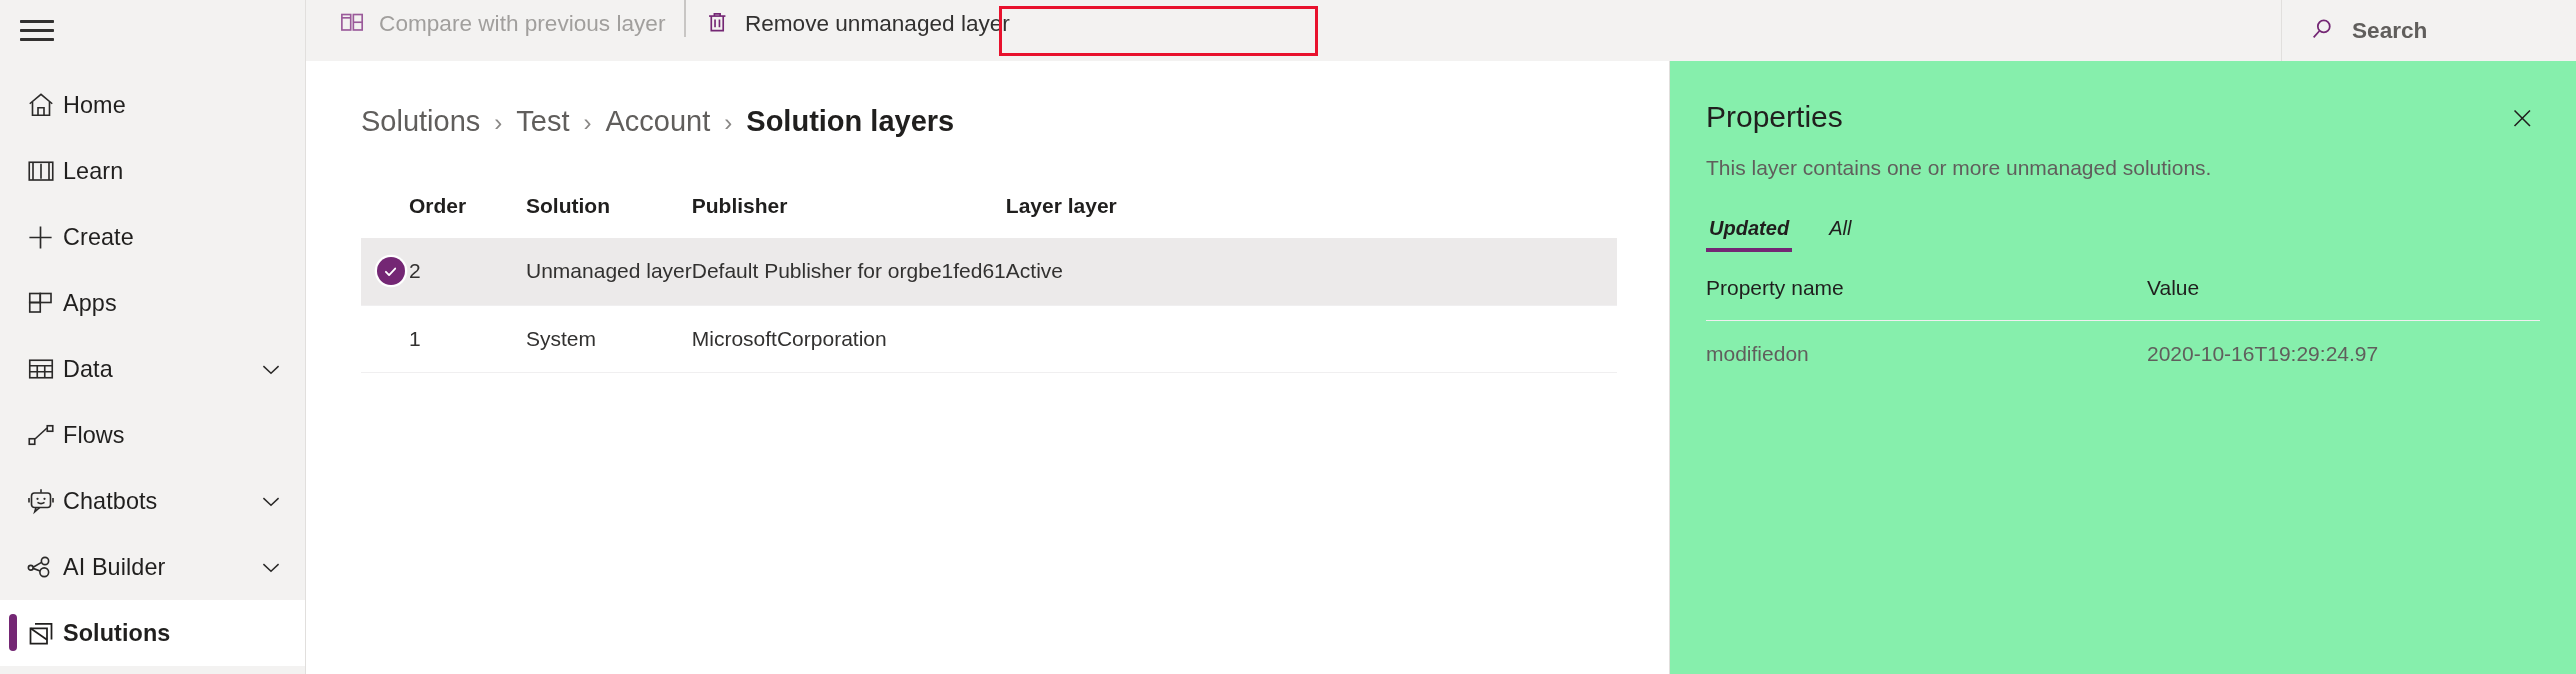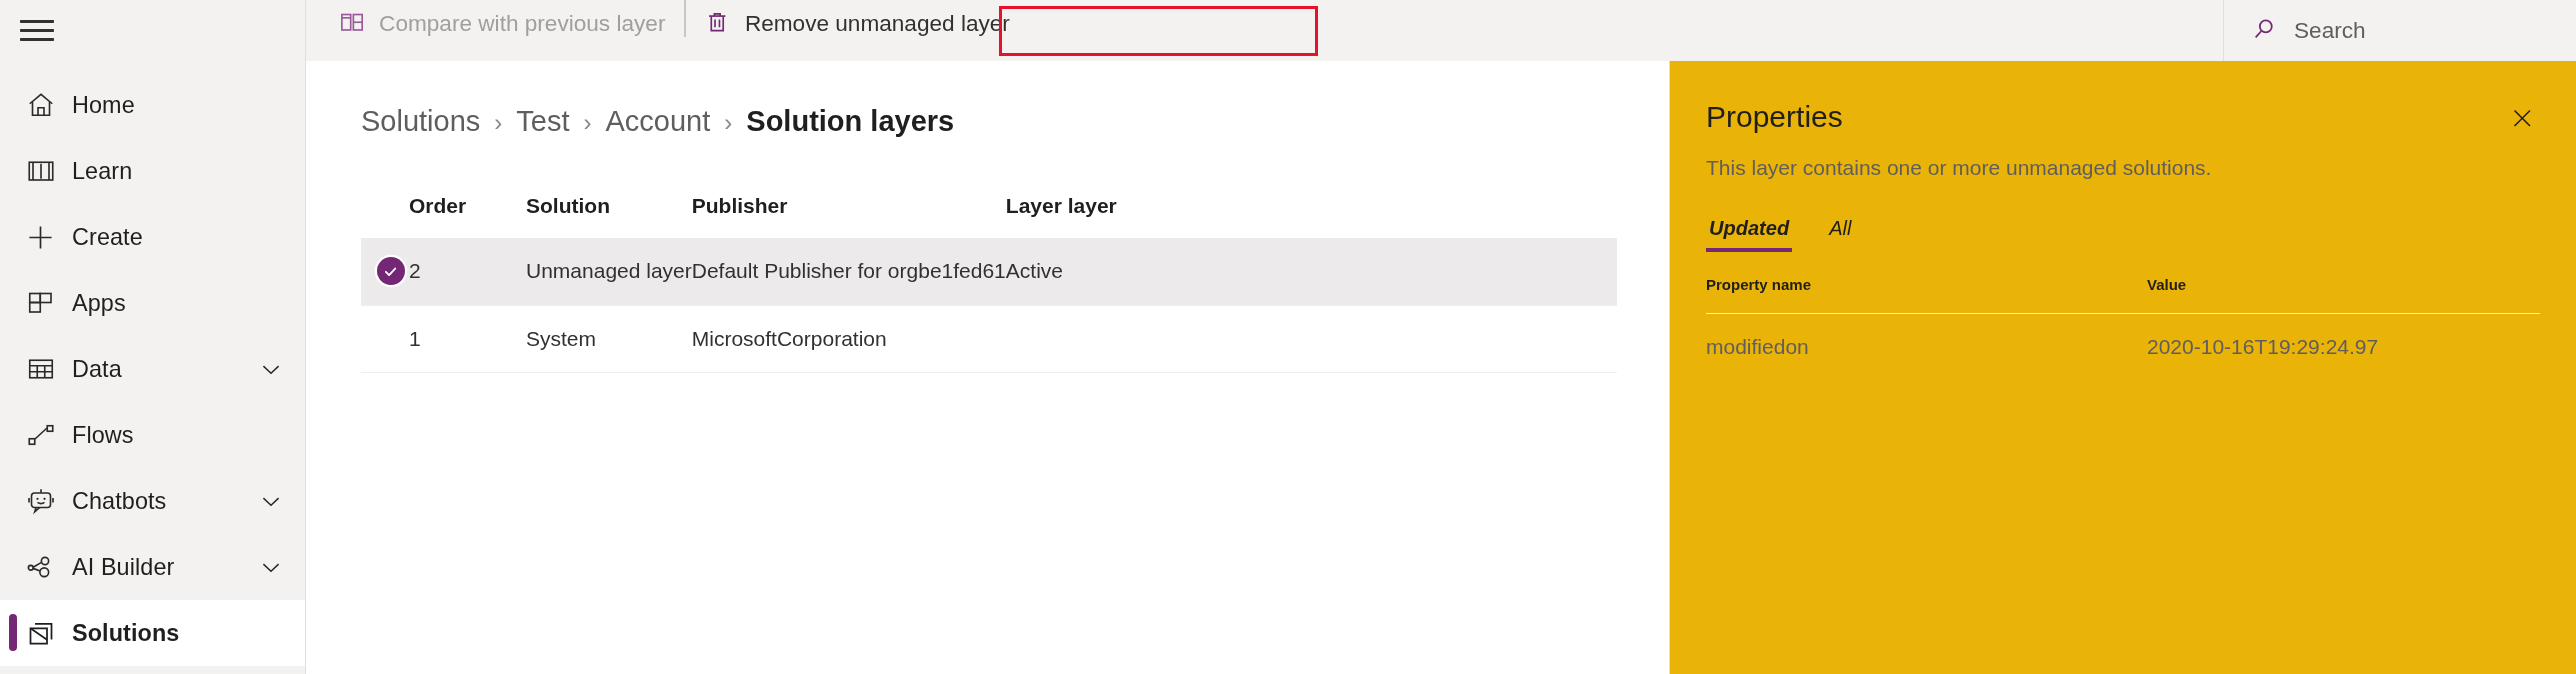--- a/index.html
+++ b/index.html
@@ -32,21 +32,21 @@
     padding-left:20px; padding-right:20px;
     cursor:pointer; background:transparent;
   }
   .nav-item.active { background:#ffffff; }
   .nav-item.active::before {
     content:""; position:absolute; left:9.4px; top:14px;
     width:7.8px; height:37px; background:#742774; border-radius:3.9px;
   }
   .nav-icon { width:41px; flex:0 0 41px; display:flex; align-items:center; justify-content:center; }
   .nav-label {
-    font-size:23.4px; color:#201f1e; margin-left:11px;
+    font-size:23.4px; color:#201f1e; margin-left:2px;
     letter-spacing:0.1px; white-space:nowrap;
   }
   .nav-item.active .nav-label { font-weight:bold; }
   .nav-chev { margin-left:auto; display:flex; align-items:center; }
 
   
   .main-col { flex:1; display:flex; flex-direction:column; min-width:0; height:675px; }
 
   
   .cmdbar {
@@ -66,22 +66,22 @@
 
   .cmd-highlight {
     position:absolute; left:693px; top:6.2px;
     width:319px; height:50px;
     border:3.9px solid #e8112d; background:transparent;
     pointer-events:none;
   }
 
   .search-box {
     margin-left:auto; display:flex; align-items:center;
-    height:61px; padding:0 0 0 26.5px; width:353px;
-    border-left:1.6px solid #e1dfdd; cursor:text;
+    height:61px; padding:0 0 0 26.5px; width:295px;
+    border-left:1.6px solid #e1dfdd; cursor:text;font-weight:bold;
   }
   .search-label { font-size:22.6px; color:#605e5c; margin-left:17px; }
 
   
   .body-row { flex:1; display:flex; min-height:0; background:#f3f2f1; }
 
   .content {
     flex:1; background:#ffffff; min-width:0;
     padding:0 0 0 0; position:relative;
   }
@@ -108,21 +108,21 @@
   .col-solution { width:145px; }
   .col-publisher { width:187px; }
   .check-circle {
     width:28px; height:28px; border-radius:50%;
     background:#742774; display:flex; align-items:center; justify-content:center;
     margin-left:15.6px; box-shadow:0 0 0 2.3px #ffffff;
   }
 
   
   .props {
-    width:907px; flex:0 0 907px; background:#eab308;
+    width:907px; flex:0 0 907px; background:#86efac;
     border-left:1.6px solid #e1dfdd;
     padding:39px 36px 16px 36px; position:relative;
   }
   .props-head { display:flex; align-items:flex-start; }
   .props-title { font-size:30px; color:#201f1e; font-weight:normal; }
   .props-close { margin-left:auto; cursor:pointer; padding:4.7px; }
   .props-sub { font-size:21px; color:#605e5c; margin-top:17px; }
 
   .tabs { display:flex; margin-top:37px; }
   .tab {
@@ -130,21 +130,21 @@
     margin-right:34px; cursor:pointer; position:relative;font-style:italic;
   }
   .tab.active { font-weight:bold; }
   .tab.active::after {
     content:""; position:absolute; left:0; right:0; bottom:0;
     height:3.9px; background:#742774;
   }
 
   table.props-table { width:100%; border-collapse:collapse; margin-top:23.4px; }
   table.props-table th {
-    text-align:left; font-size:15px; font-weight:bold; color:#201f1e;
+    text-align:left; font-size:21px; font-weight:normal; color:#201f1e;
     padding:0 0 20px 0; white-space:nowrap;
   }
   table.props-table td {
     font-size:21px; color:#605e5c; height:66px; vertical-align:middle;
     border-top:1.6px solid #f0eff0; white-space:nowrap;
   }
   .pcol-name { width:441px; }
 </style>
 </head>
 <body>

